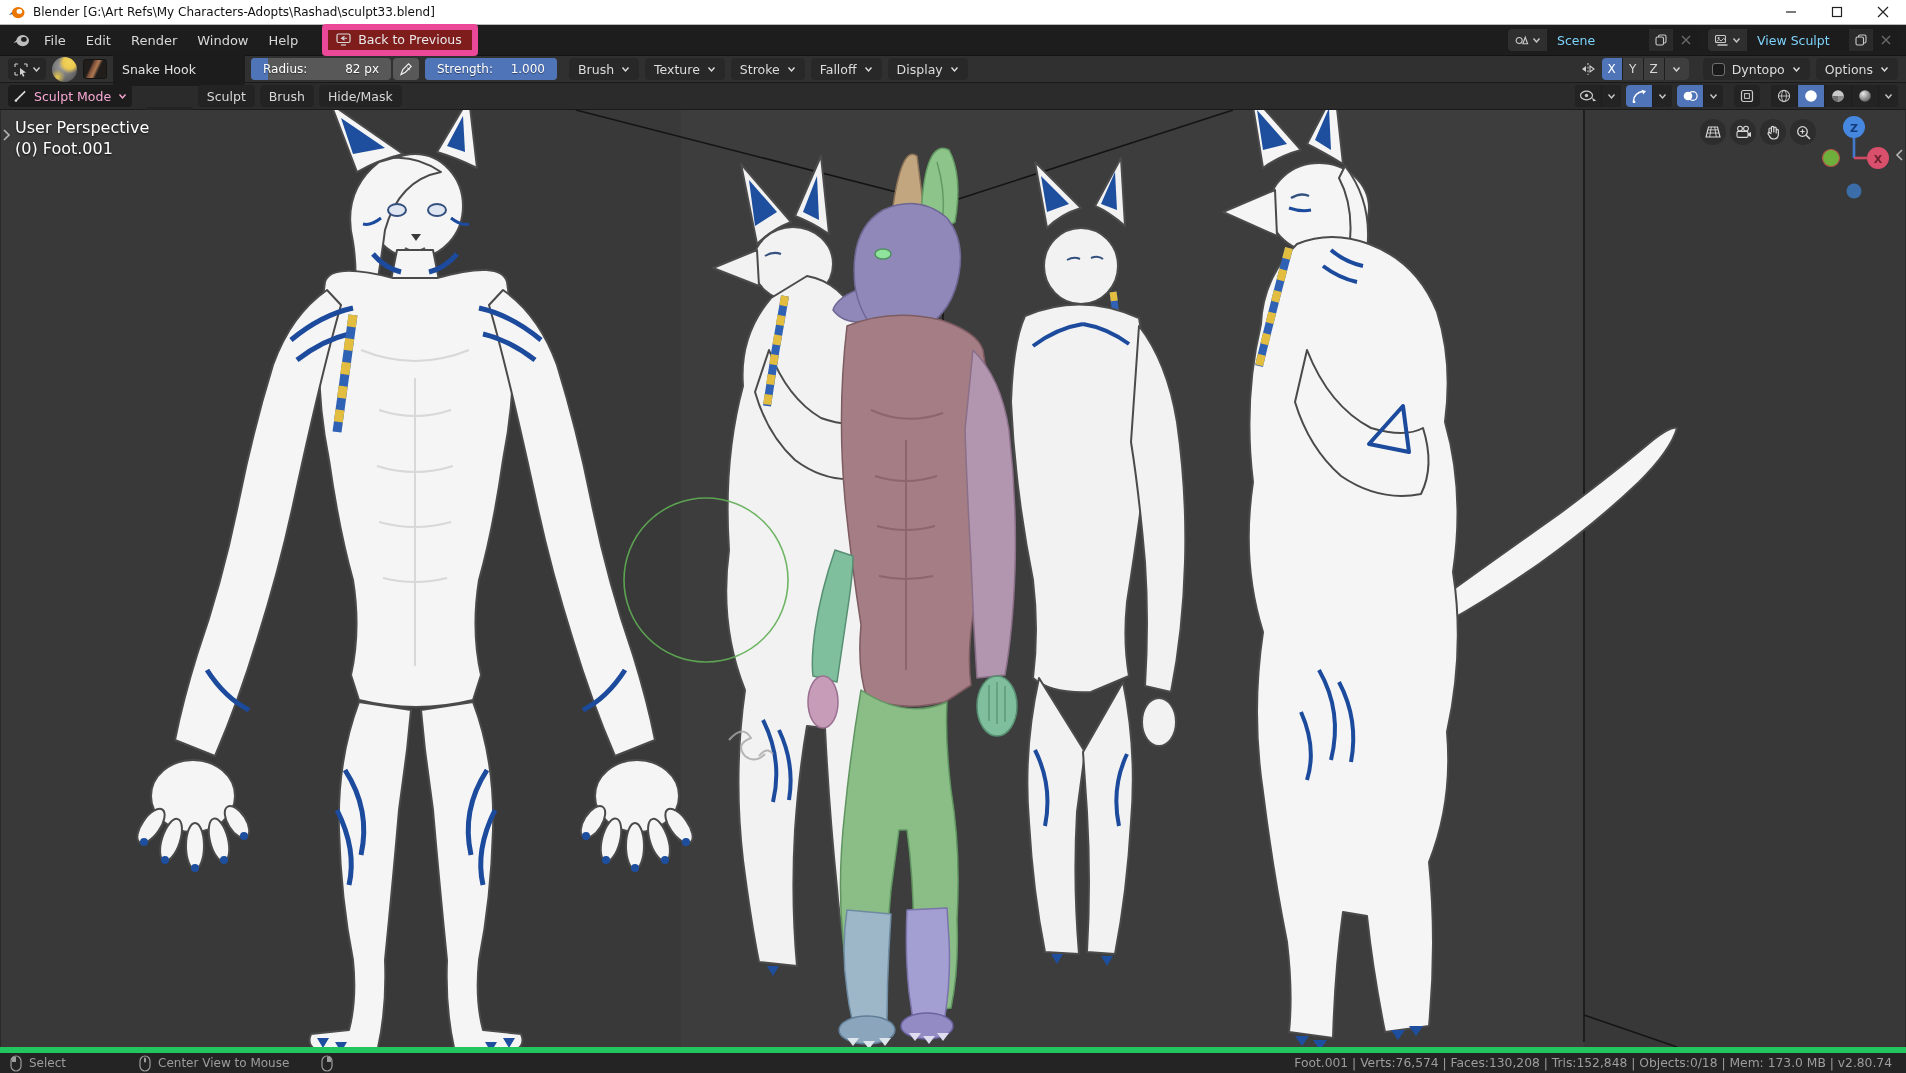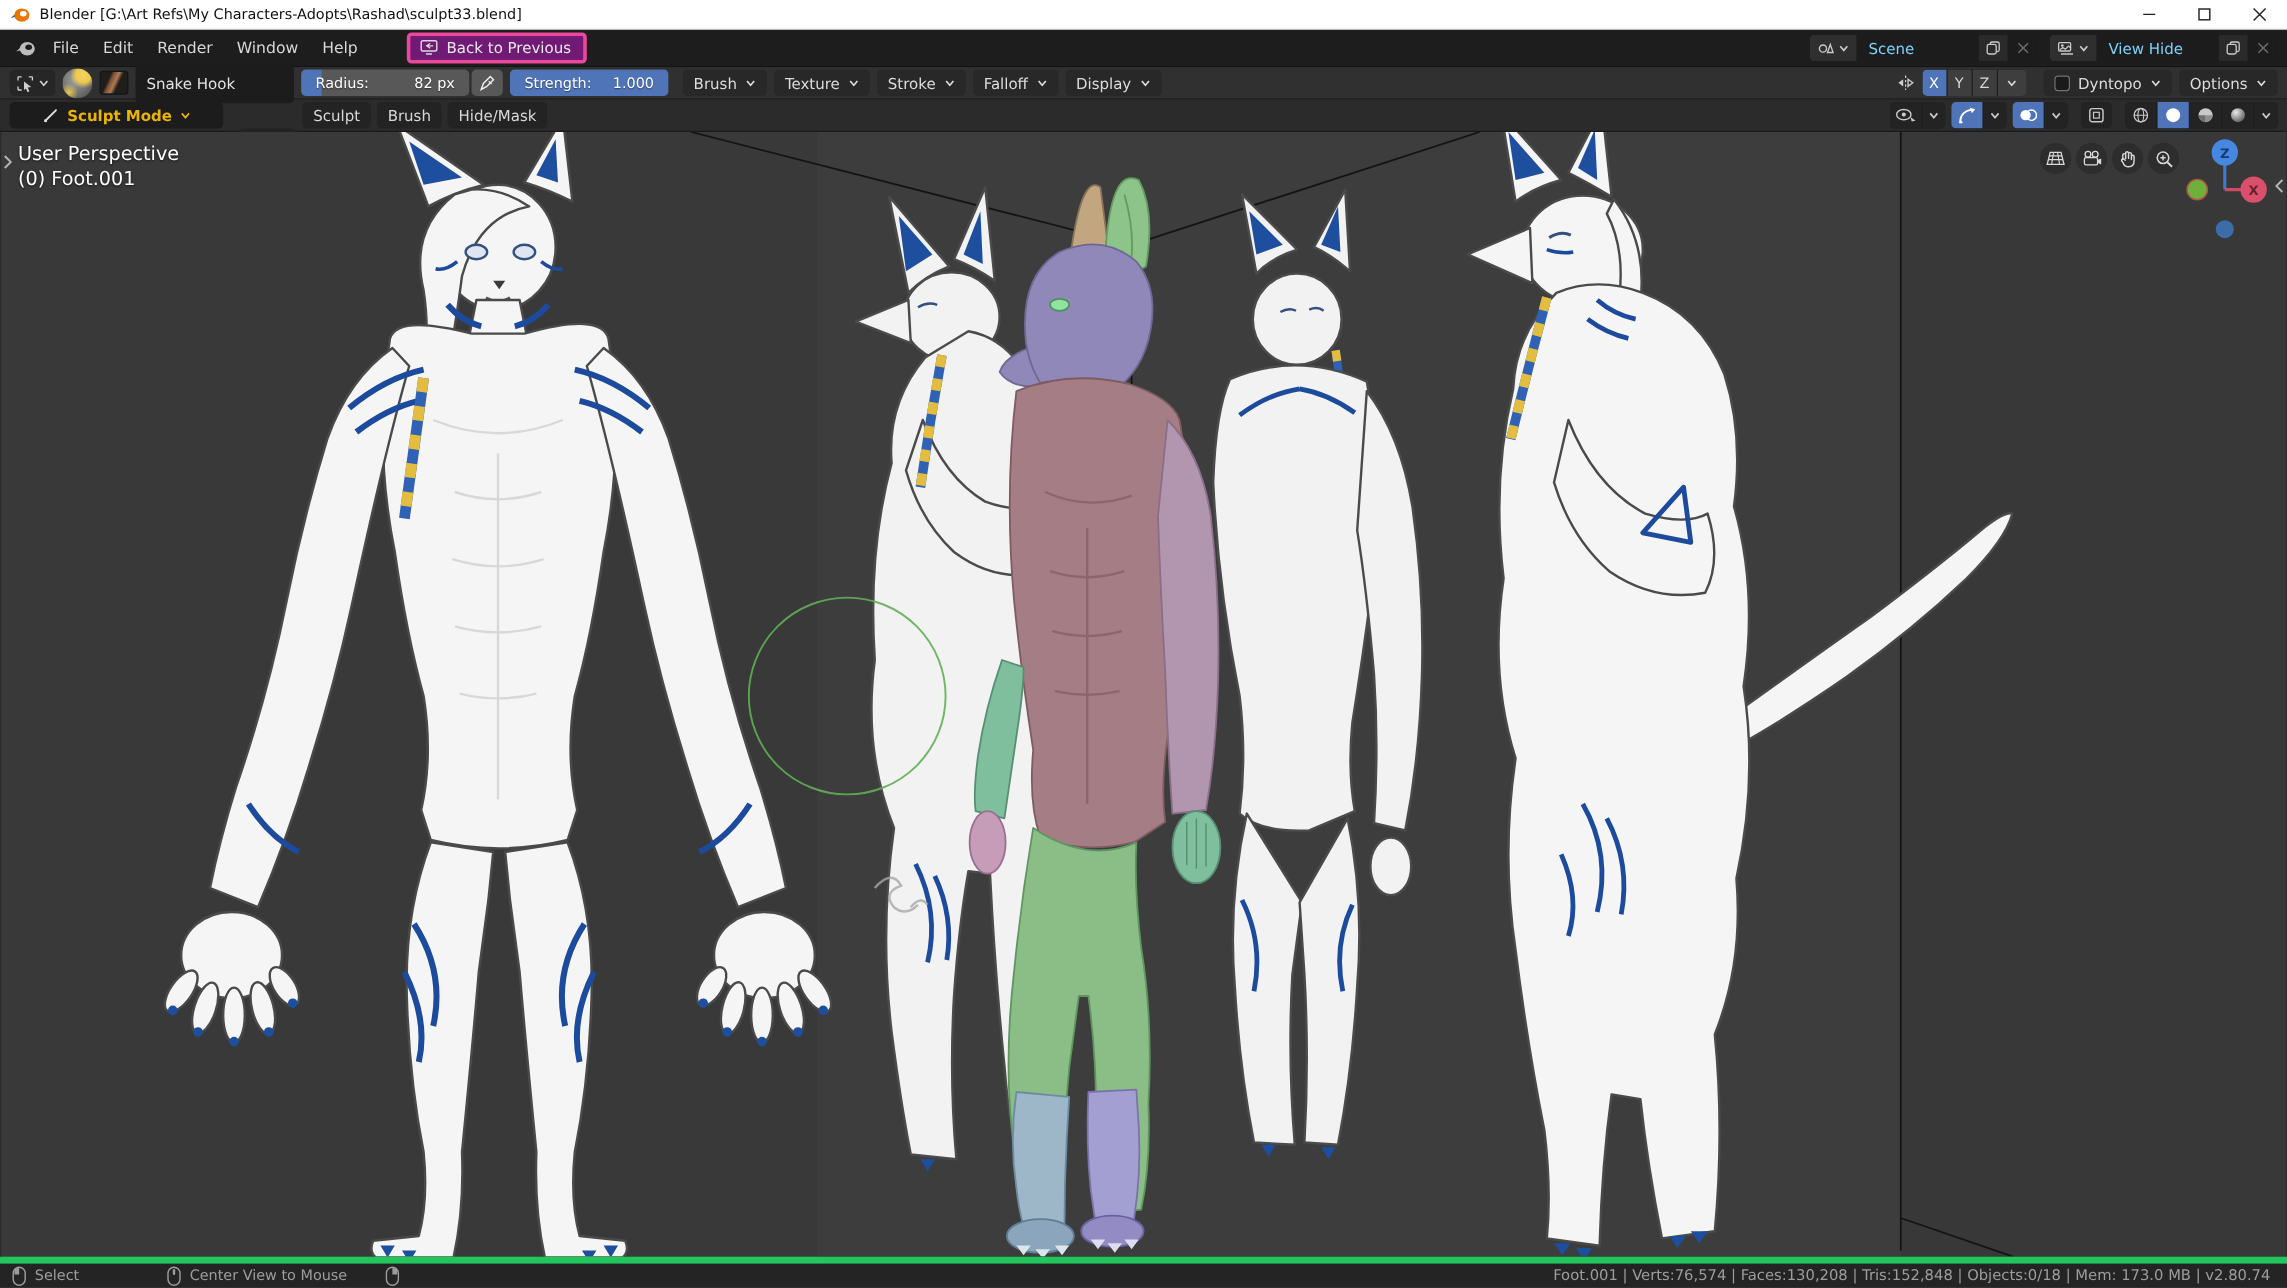--- a/index.html
+++ b/index.html
@@ -8,21 +8,21 @@
 
   
   .titlebar { height:25px; background:#ffffff; display:flex; align-items:center; padding-left:8px; border-bottom:1px solid #b9b9b9; }
   .titlebar .title { color:#111; font-size:12px; margin-left:8px; }
   .win-controls { margin-left:auto; display:flex; height:100%; }
   .win-btn { width:46px; height:100%; display:flex; align-items:center; justify-content:center; color:#222; }
 
   
   .topbar { height:31px; background:#1d1d1d; display:flex; align-items:center; padding:0 8px; border-bottom:1px solid #141414; }
   .menu-item { padding:2px 10px; font-size:13px; color:#d8d8d8; border-radius:3px; cursor:default; }
-  .btn-back { display:flex; align-items:center; gap:7px; margin-left:31px; background:#701a75; border:3px solid #ec4899;
+  .btn-back { display:flex; align-items:center; gap:7px; margin-left:14px; background:#7f1d1d; border:6px solid #ec4899;
               border-radius:4px; padding:2px 10px 3px 8px; font-size:12.5px; color:#e9e9e9; }
   .id-widget { display:flex; align-items:center; background:#1c1c1c; border-radius:4px; height:22px; overflow:hidden; margin-left:10px; }
   .id-seg { display:flex; align-items:center; gap:3px; background:#2f2f2f; height:100%; padding:0 6px; color:#c9c9c9; }
   .id-text { font-size:12.5px; color:#7dd3fc; padding:0 10px; flex:1; white-space:nowrap; }
   .id-btn { display:flex; align-items:center; justify-content:center; width:24px; height:100%; background:#2a2a2a; color:#c9c9c9; margin-left:1px; }
   .id-btn.dim { color:#6d6d6d; background:#1c1c1c; }
   .scene-widget { width:190px; } .layer-widget { width:190px; }
 
   
   .toolbar { height:27px; background:#303030; display:flex; align-items:center; padding:0 8px; gap:6px; border-bottom:1px solid #1a1a1a; }
@@ -47,21 +47,21 @@
           padding:0 9px; font-size:12.5px; color:#dcdcdc; }
   .spacer { flex:1; }
   .seg-group { display:flex; background:#1e1e1e; border-radius:4px; overflow:hidden; height:22px; gap:1px; }
   .seg { width:20px; display:flex; align-items:center; justify-content:center; background:#3e3e3e; font-size:12px; color:#d8d8d8; }
   .seg.active { background:#4f74b8; color:#fff; }
   .checkbox { width:13px; height:13px; border:1px solid #707070; border-radius:3px; background:#1a1a1a; }
   .bare-icon { color:#cfcfcf; display:flex; align-items:center; }
 
   
   .vpheader { height:27px; background:#2b2b2b; display:flex; align-items:center; padding:0 8px; gap:5px; border-bottom:1px solid #1a1a1a; }
-  .mode-dd { display:flex; align-items:center; gap:7px; background:#1c1c1c; border-radius:4px; height:22px; padding:0 27px; font-size:12.5px; color:#eab308;font-weight:bold; }
+  .mode-dd { display:flex; align-items:center; gap:7px; background:#1c1c1c; border-radius:4px; height:22px; padding:0 5px; font-size:12.5px; color:#f9a8d4; }
   .vp-menu { background:#232323; border-radius:4px; height:22px; display:flex; align-items:center; padding:0 9px; font-size:12.5px; color:#d8d8d8; }
   .icon-pill { display:flex; background:#1e1e1e; border-radius:4px; overflow:hidden; height:22px; gap:1px; }
   .ic { width:26px; display:flex; align-items:center; justify-content:center; background:#232323; color:#c9c9c9; }
   .ic.blue { background:#4f74b8; color:#fff; }
   .ic.narrow { width:19px; }
 
   
   .viewport { position:relative; height:937px; background:#393939; overflow:hidden; border-left:1px solid #2a2a2a; border-right:1px solid #2a2a2a; }
   .scene-svg { position:absolute; left:0; top:0; }
   .vp-overlay { position:absolute; left:14px; top:7px; font-size:16px; color:#ffffff; text-shadow:0 1px 2px rgba(0,0,0,.65); line-height:21px; }
@@ -165,21 +165,21 @@
       <svg width="15" height="13" viewBox="0 0 15 13">
         <rect x="1.5" y="1.5" width="10" height="7" rx="1" fill="none" stroke="currentColor" stroke-width="1.1"></rect>
         <circle cx="4.6" cy="4" r="1.1" fill="currentColor"></circle>
         <path d="M2.5,7.5 l2.6,-2 2,1.5 2.6,-2.6 1.3,1.2" fill="none" stroke="currentColor" stroke-width="1"></path>
         <path d="M3.5,11 h10" stroke="currentColor" stroke-width="1.3"></path>
       </svg>
       <svg width="9" height="7">
           <path d="M1.5,1.5 L4.5,5 L7.5,1.5" fill="none" stroke="currentColor" stroke-width="1.4"></path>
         </svg>
     </span>
-    <span class="id-text">View Hide</span>
+    <span class="id-text">View Sculpt</span>
     <span class="id-btn">
       <svg width="12" height="12">
         <rect x="3.5" y="1" width="7.5" height="8" rx="1.5" fill="none" stroke="currentColor" stroke-width="1.1"></rect>
         <rect x="1" y="3" width="7.5" height="8" rx="1.5" fill="#2a2a2a" stroke="currentColor" stroke-width="1.1"></rect>
       </svg>
     </span>
     <span class="id-btn dim">
       <svg width="10" height="10">
           <path d="M1,1 L9,9 M9,1 L1,9" stroke="currentColor" stroke-width="1.3"></path>
         </svg>

